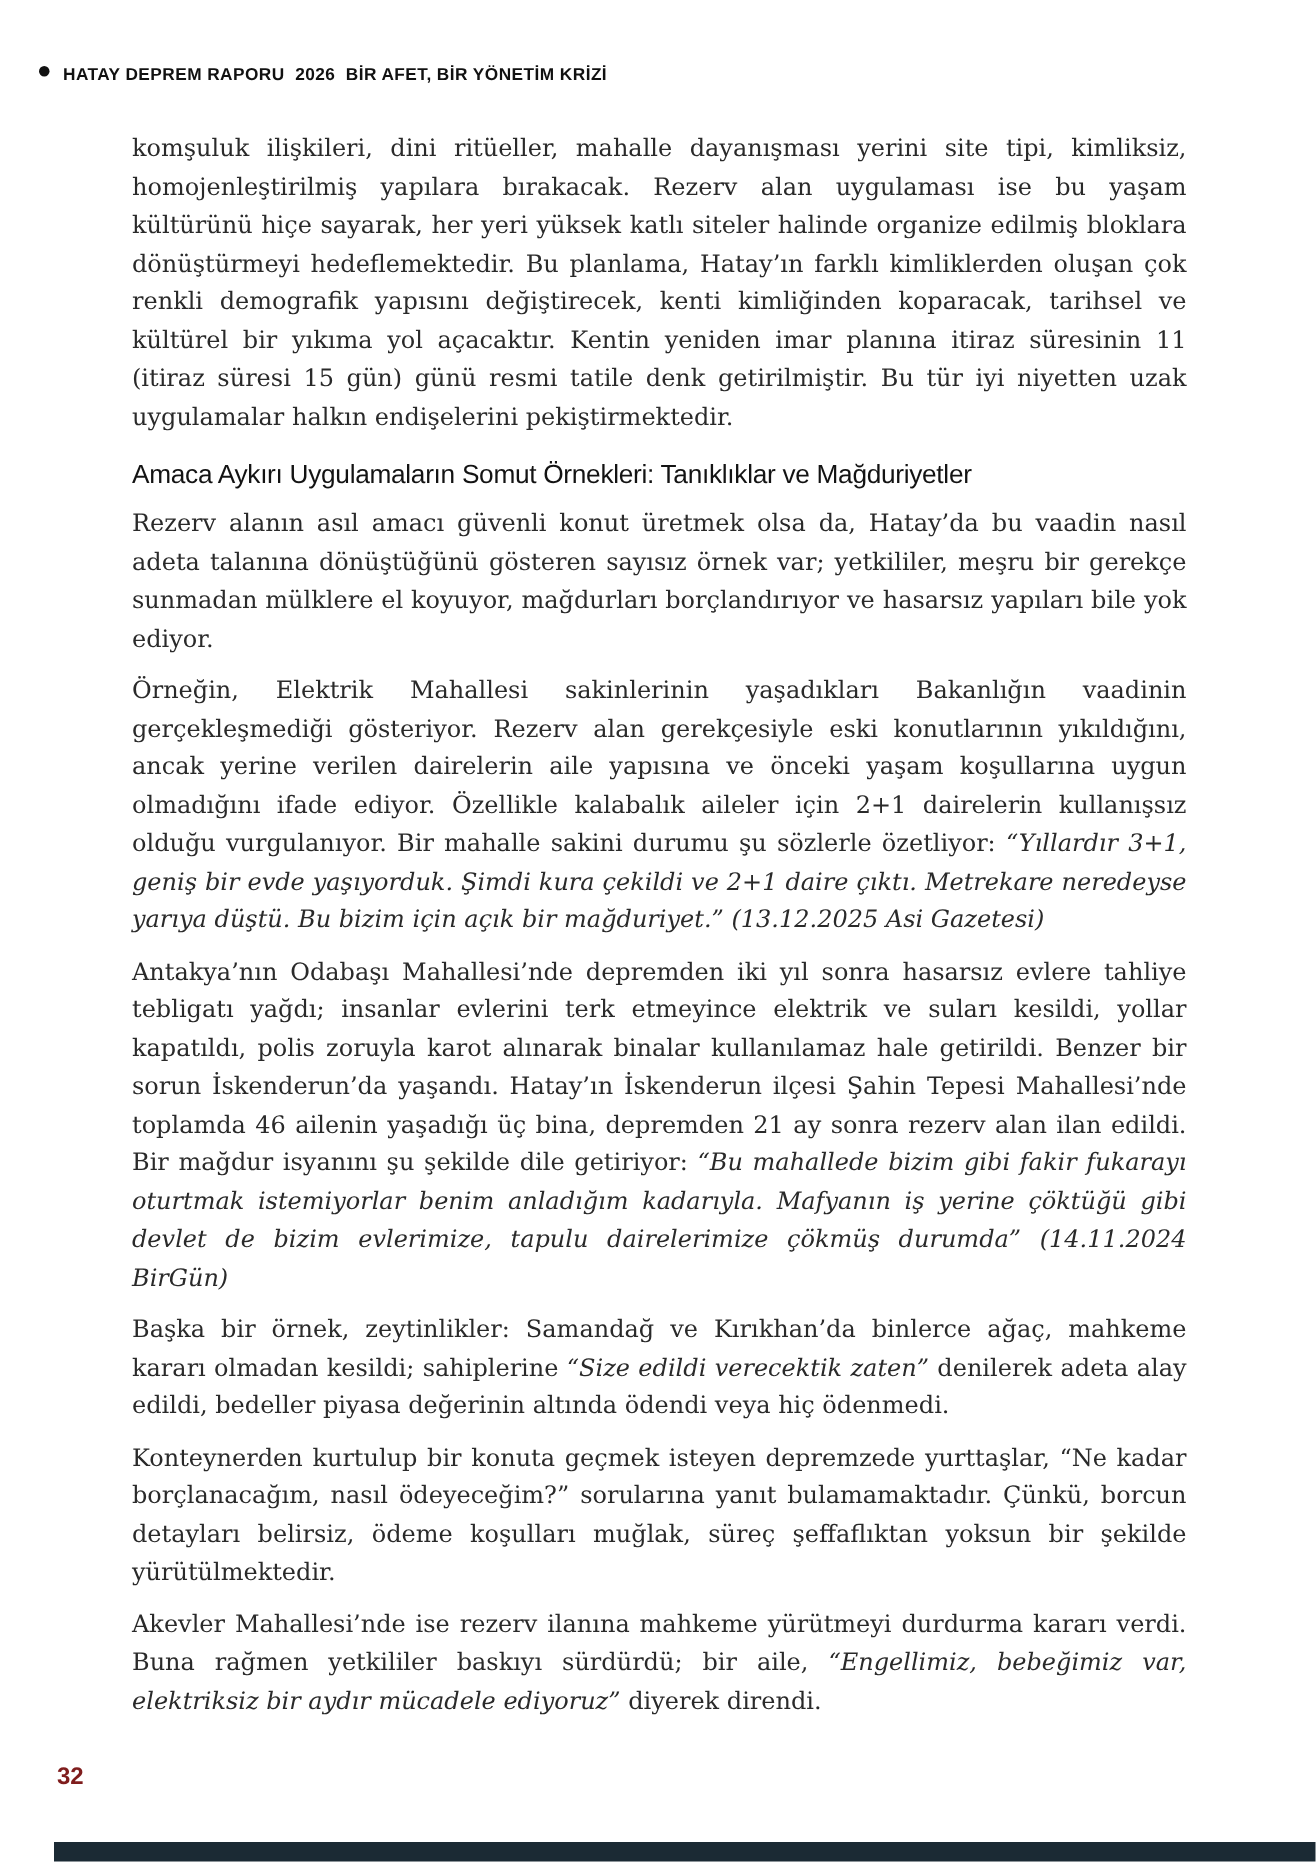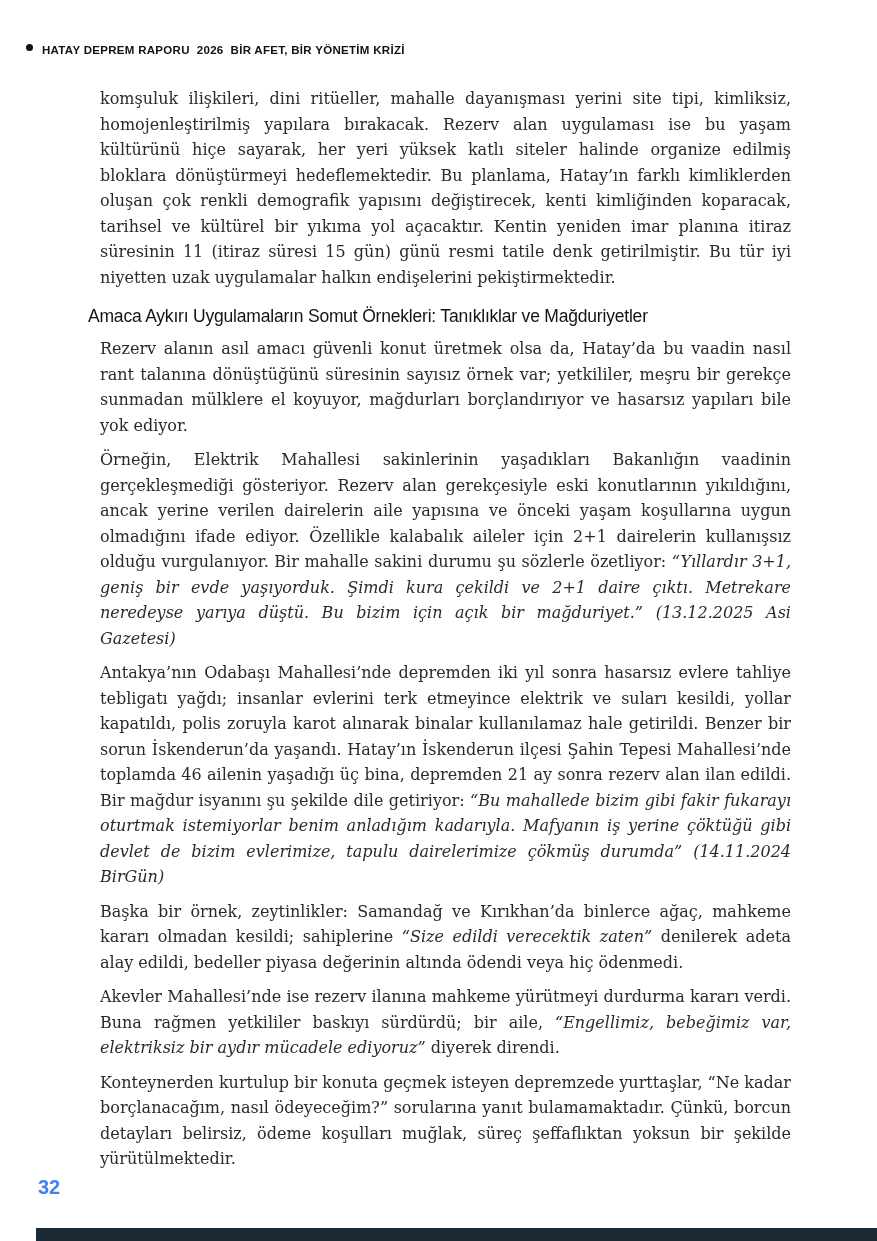--- a/index.html
+++ b/index.html
@@ -39,21 +39,21 @@
     white-space: pre;
   }
 
   .article {
     position: absolute;
     top: 86px;
     left: 88px;
     width: 703px;
   }
   .para {
-    margin: 0 0 9px 12px;
+    margin: 0 0 9px 0;
     font-size: 16px;
     line-height: 25.5px;
     text-align: justify;
     color: #2a2a2a;
   }
   .seg.italic { font-style: italic; }
   .section-heading {
     margin: 16px 0 9px 0;
     font-family: "Liberation Sans", sans-serif;
     font-weight: 400;
@@ -61,22 +61,22 @@
     letter-spacing: -0.2px;
     color: #131313;
   }
 
   .page-number {
     position: absolute;
     left: 38px;
     top: 1176px;
     font-family: "Liberation Sans", sans-serif;
     font-weight: 700;
-    font-size: 20px;
-    color: #3b82f6;
+    font-size: 16px;
+    color: #7f1d1d;
   }
   .footer-bar {
     position: absolute;
     left: 36px;
     right: 0;
     bottom: 0;
     height: 13px;
     background: #1b2a34;
   }
 </style>
@@ -86,25 +86,25 @@
 <div class="page">
 
   <header class="header">
     <span class="header-bullet"></span>
     <span class="header-title">HATAY DEPREM RAPORU  2026  BİR AFET, BİR YÖNETİM KRİZİ</span>
   </header>
 
   <main class="article">
       <p class="para"><span class="seg">komşuluk ilişkileri, dini ritüeller, mahalle dayanışması yerini site tipi, kimliksiz, homojenleştirilmiş yapılara bırakacak. Rezerv alan uygulaması ise bu yaşam kültürünü hiçe sayarak, her yeri yüksek katlı siteler halinde organize edilmiş bloklara dönüştürmeyi hedeflemektedir. Bu planlama, Hatay’ın farklı kimliklerden oluşan çok renkli demografik yapısını değiştirecek, kenti kimliğinden koparacak, tarihsel ve kültürel bir yıkıma yol açacaktır. Kentin yeniden imar planına itiraz süresinin 11 (itiraz süresi 15 gün) günü resmi tatile denk getirilmiştir. Bu tür iyi niyetten uzak uygulamalar halkın endişelerini pekiştirmektedir.</span></p>
       <h2 class="section-heading">Amaca Aykırı Uygulamaların Somut Örnekleri: Tanıklıklar ve Mağduriyetler</h2>
-      <p class="para"><span class="seg">Rezerv alanın asıl amacı güvenli konut üretmek olsa da, Hatay’da bu vaadin nasıl rant talanına dönüştüğünü süresinin sayısız örnek var; yetkililer, meşru bir gerekçe sunmadan mülklere el koyuyor, mağdurları borçlandırıyor ve hasarsız yapıları bile yok ediyor.</span></p>
+      <p class="para"><span class="seg">Rezerv alanın asıl amacı güvenli konut üretmek olsa da, Hatay’da bu vaadin nasıl adeta talanına dönüştüğünü gösteren sayısız örnek var; yetkililer, meşru bir gerekçe sunmadan mülklere el koyuyor, mağdurları borçlandırıyor ve hasarsız yapıları bile yok ediyor.</span></p>
       <p class="para"><span class="seg">Örneğin, Elektrik Mahallesi sakinlerinin yaşadıkları Bakanlığın vaadinin gerçekleşmediği gösteriyor. Rezerv alan gerekçesiyle eski konutlarının yıkıldığını, ancak yerine verilen dairelerin aile yapısına ve önceki yaşam koşullarına uygun olmadığını ifade ediyor. Özellikle kalabalık aileler için 2+1 dairelerin kullanışsız olduğu vurgulanıyor. Bir mahalle sakini durumu şu sözlerle özetliyor: </span><span class="seg italic">“Yıllardır 3+1, geniş bir evde yaşıyorduk. Şimdi kura çekildi ve 2+1 daire çıktı. Metrekare neredeyse yarıya düştü. Bu bizim için açık bir mağduriyet.” </span><span class="seg italic">(13.12.2025 Asi Gazetesi)</span></p>
       <p class="para"><span class="seg">Antakya’nın Odabaşı Mahallesi’nde depremden iki yıl sonra hasarsız evlere tahliye tebligatı yağdı; insanlar evlerini terk etmeyince elektrik ve suları kesildi, yollar kapatıldı, polis zoruyla karot alınarak binalar kullanılamaz hale getirildi. Benzer bir sorun İskenderun’da yaşandı. Hatay’ın İskenderun ilçesi Şahin Tepesi Mahallesi’nde toplamda 46 ailenin yaşadığı üç bina, depremden 21 ay sonra rezerv alan ilan edildi. Bir mağdur isyanını şu şekilde dile getiriyor: </span><span class="seg italic">“Bu mahallede bizim gibi fakir fukarayı oturtmak istemiyorlar benim anladığım kadarıyla. Mafyanın iş yerine çöktüğü gibi devlet de bizim evlerimize, tapulu dairelerimize çökmüş durumda” </span><span class="seg italic">(14.11.2024 BirGün)</span></p>
       <p class="para"><span class="seg">Başka bir örnek, zeytinlikler: Samandağ ve Kırıkhan’da binlerce ağaç, mahkeme kararı olmadan kesildi; sahiplerine </span><span class="seg italic">“Size edildi verecektik zaten”</span><span class="seg"> denilerek adeta alay edildi, bedeller piyasa değerinin altında ödendi veya hiç ödenmedi.</span></p>
+      <p class="para"><span class="seg">Konteynerden kurtulup bir konuta geçmek isteyen depremzede yurttaşlar, “Ne kadar borçlanacağım, nasıl ödeyeceğim?” sorularına yanıt bulamamaktadır. Çünkü, borcun detayları belirsiz, ödeme koşulları muğlak, süreç şeffaflıktan yoksun bir şekilde yürütülmektedir.</span></p>
       <p class="para"><span class="seg">Akevler Mahallesi’nde ise rezerv ilanına mahkeme yürütmeyi durdurma kararı verdi. Buna rağmen yetkililer baskıyı sürdürdü; bir aile, </span><span class="seg italic">“Engellimiz, bebeğimiz var, elektriksiz bir aydır mücadele ediyoruz”</span><span class="seg"> diyerek direndi.</span></p>
-      <p class="para"><span class="seg">Konteynerden kurtulup bir konuta geçmek isteyen depremzede yurttaşlar, “Ne kadar borçlanacağım, nasıl ödeyeceğim?” sorularına yanıt bulamamaktadır. Çünkü, borcun detayları belirsiz, ödeme koşulları muğlak, süreç şeffaflıktan yoksun bir şekilde yürütülmektedir.</span></p>
     </main>
 
   <div class="page-number">32</div>
 
   <div class="footer-bar" style="background: rgb(27, 42, 52);"></div>
 
 </div>
 
 </body></html>

